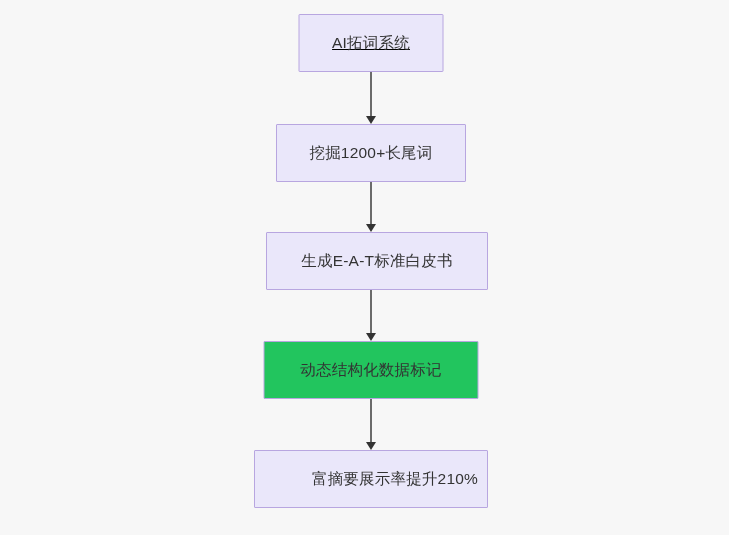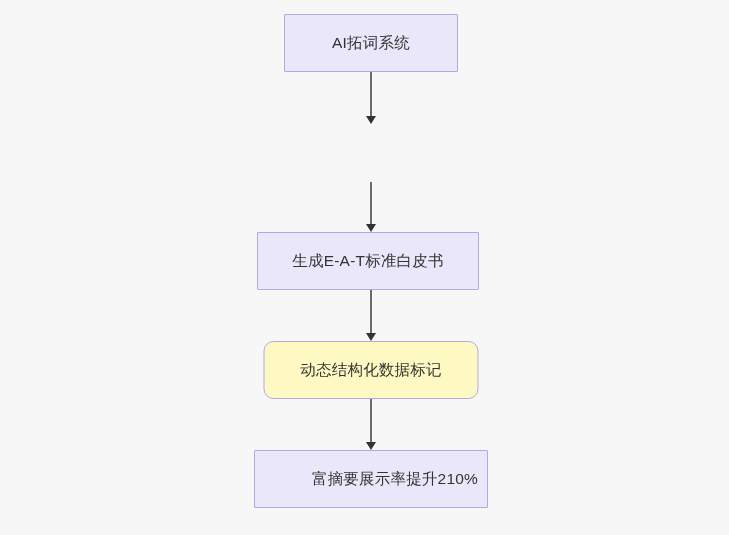--- a/index.html
+++ b/index.html
@@ -88,30 +88,33 @@
   <div class="edge" style="left: 371px; top: 290px; height: 51px;">
     <div class="edge-line" style="height: 44px; background: rgb(107, 107, 107);"></div>
     <div class="edge-arrow" style="border-top-color: rgb(51, 51, 51);"></div>
   </div>
 
   <div class="edge" style="left: 371px; top: 399px; height: 51px;">
     <div class="edge-line" style="height: 44px; background: rgb(107, 107, 107);"></div>
     <div class="edge-arrow" style="border-top-color: rgb(51, 51, 51);"></div>
   </div>
 
-  <div class="node" style="left: 371px; top: 14px; width: 174px; background: rgb(234, 231, 250); border-color: rgb(184, 166, 224);">
+  <div class="node" style="left: 371px; top: 14px; width: 145px; background: rgb(234, 231, 250); border-color: rgb(184, 166, 224); text-decoration: underline;">
     <span class="node-label" style="color: rgb(51, 51, 51);">AI拓词系统</span>
   </div>
 
+  <div class="node" style="left: 371px; top: 124px; width: 190px; background: rgb(234, 231, 250); border-color: rgb(184, 166, 224);">
+    <span class="node-label" style="color: rgb(51, 51, 51);">挖掘1200+长尾词</span>
+  </div>
 
-  <div class="node" style="left: 368px; top: 232px; width: 222px; background: rgb(234, 231, 250); border-color: rgb(184, 166, 224);">
+  <div class="node" style="left: 377px; top: 232px; width: 222px; background: rgb(234, 231, 250); border-color: rgb(184, 166, 224);">
     <span class="node-label" style="color: rgb(51, 51, 51);">生成E-A-T标准白皮书</span>
   </div>
 
-  <div class="node" style="left: 371px; top: 341px; width: 215px; background: #fef9c3; border-color: rgb(184, 166, 224); border-radius: 10px;">
+  <div class="node" style="left: 371px; top: 341px; width: 215px; background: #22c55e; border-color: rgb(184, 166, 224);">
     <span class="node-label" style="color: rgb(51, 51, 51);">动态结构化数据标记</span>
   </div>
 
   <div class="node" style="left: 371px; top: 450px; width: 234px; background: rgb(234, 231, 250); border-color: rgb(184, 166, 224); padding-left: 48px;">
     <span class="node-label" style="color: rgb(51, 51, 51);">富摘要展示率提升210%</span>
   </div>
 
 </div>
 
 </body></html>

